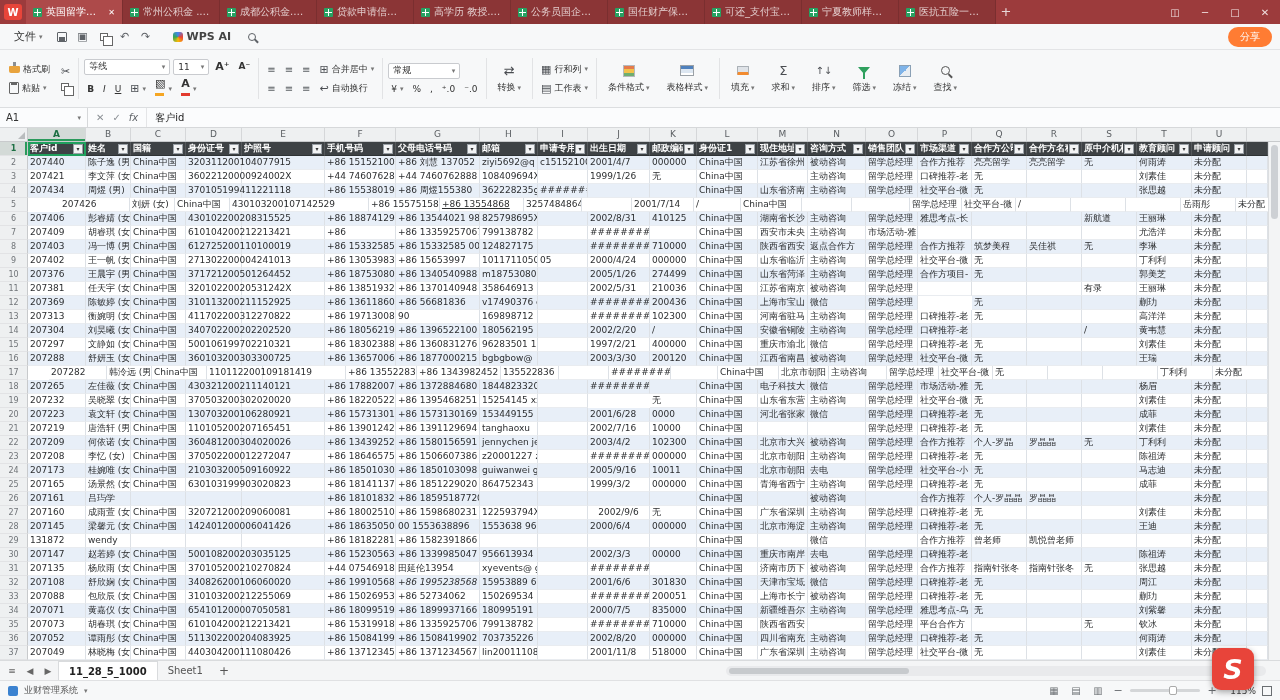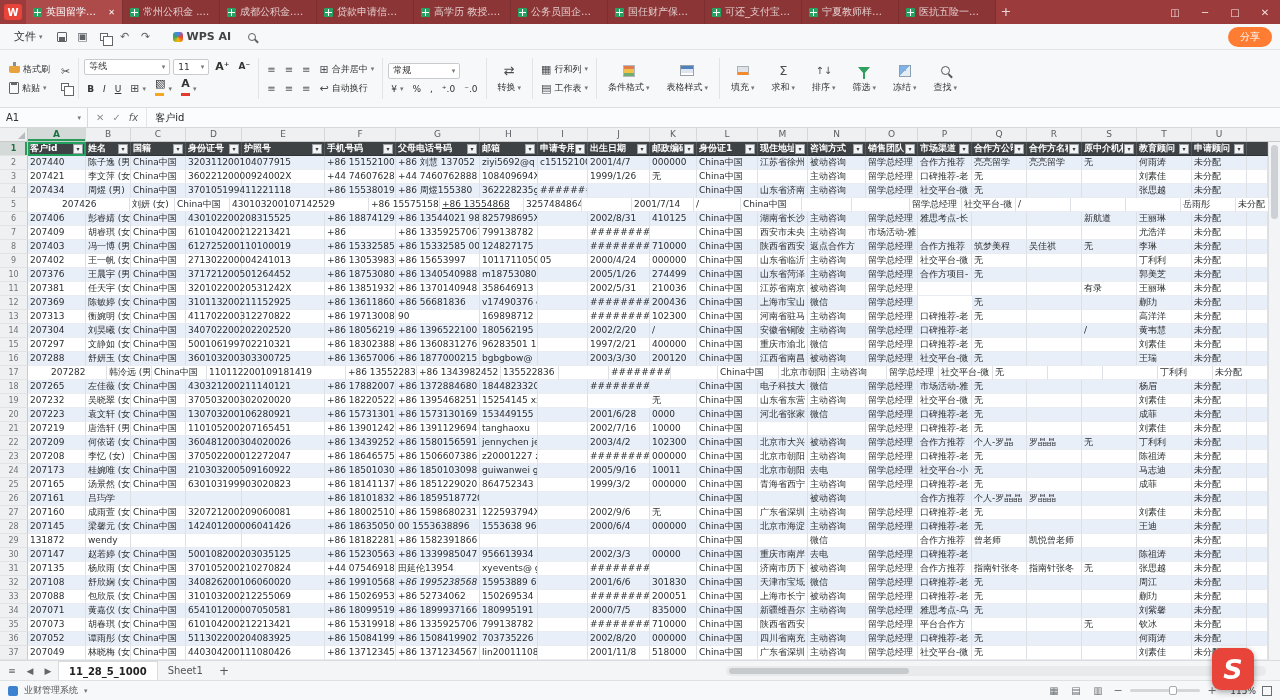--- a/index.html
+++ b/index.html
@@ -1183,21 +1183,21 @@
           <div class="rn">27</div>
           <div class="cell" style="width: 58px;">207160</div>
           <div class="cell" style="width: 45px;">成雨萱 (女</div>
           <div class="cell" style="width: 55px;">China中国</div>
           <div class="cell ovf" style="width: 56px;">320721200209060081</div>
           <div class="cell" style="width: 83px;"></div>
           <div class="cell" style="width: 71px;">+86 18002510</div>
           <div class="cell" style="width: 84px;">+86 1598680231</div>
           <div class="cell" style="width: 58px;">122593794XXX@163.</div>
           <div class="cell" style="width: 50px;"></div>
-          <div class="cell" style="width: 62px;">2002/9/6</div>
+          <div class="cell" style="width: 62px; text-align: center;">2002/9/6</div>
           <div class="cell" style="width: 47px;">无</div>
           <div class="cell" style="width: 61px;">China中国</div>
           <div class="cell" style="width: 50px;">广东省深圳</div>
           <div class="cell" style="width: 58px;">主动咨询</div>
           <div class="cell" style="width: 52px;">留学总经理</div>
           <div class="cell" style="width: 54px;">口碑推荐-老</div>
           <div class="cell" style="width: 55px;">无</div>
           <div class="cell" style="width: 55px;"></div>
           <div class="cell" style="width: 55px;"></div>
           <div class="cell" style="width: 55px;">刘素佳</div>

